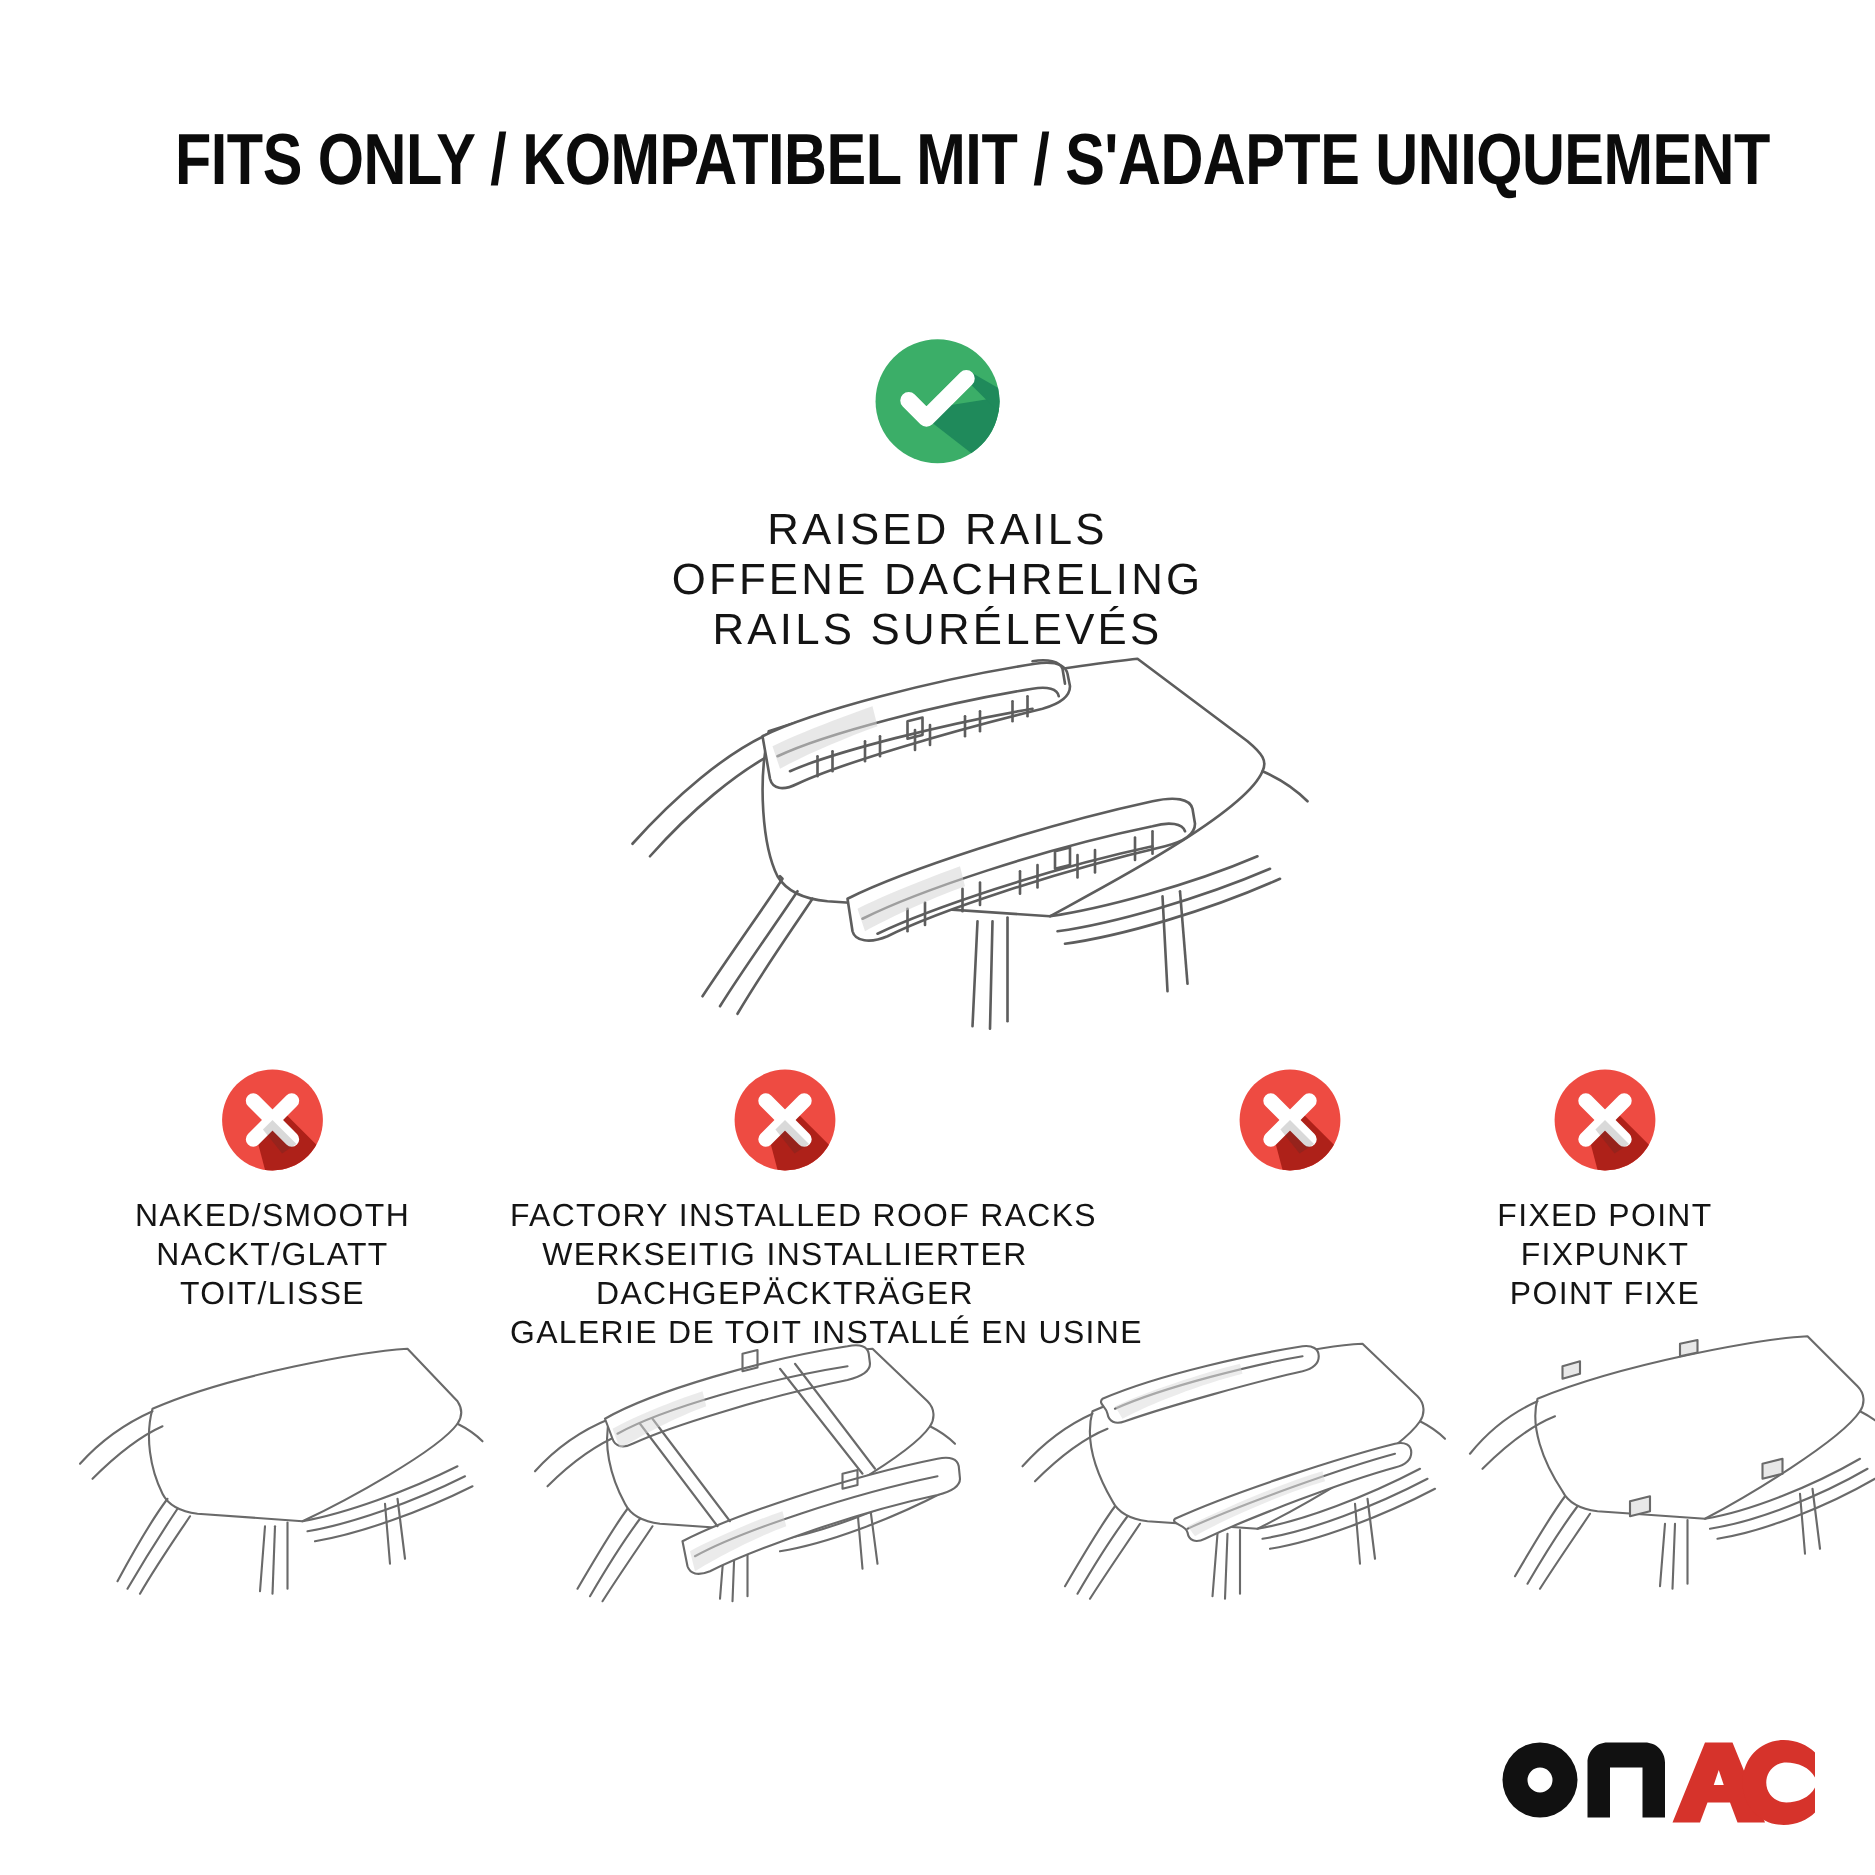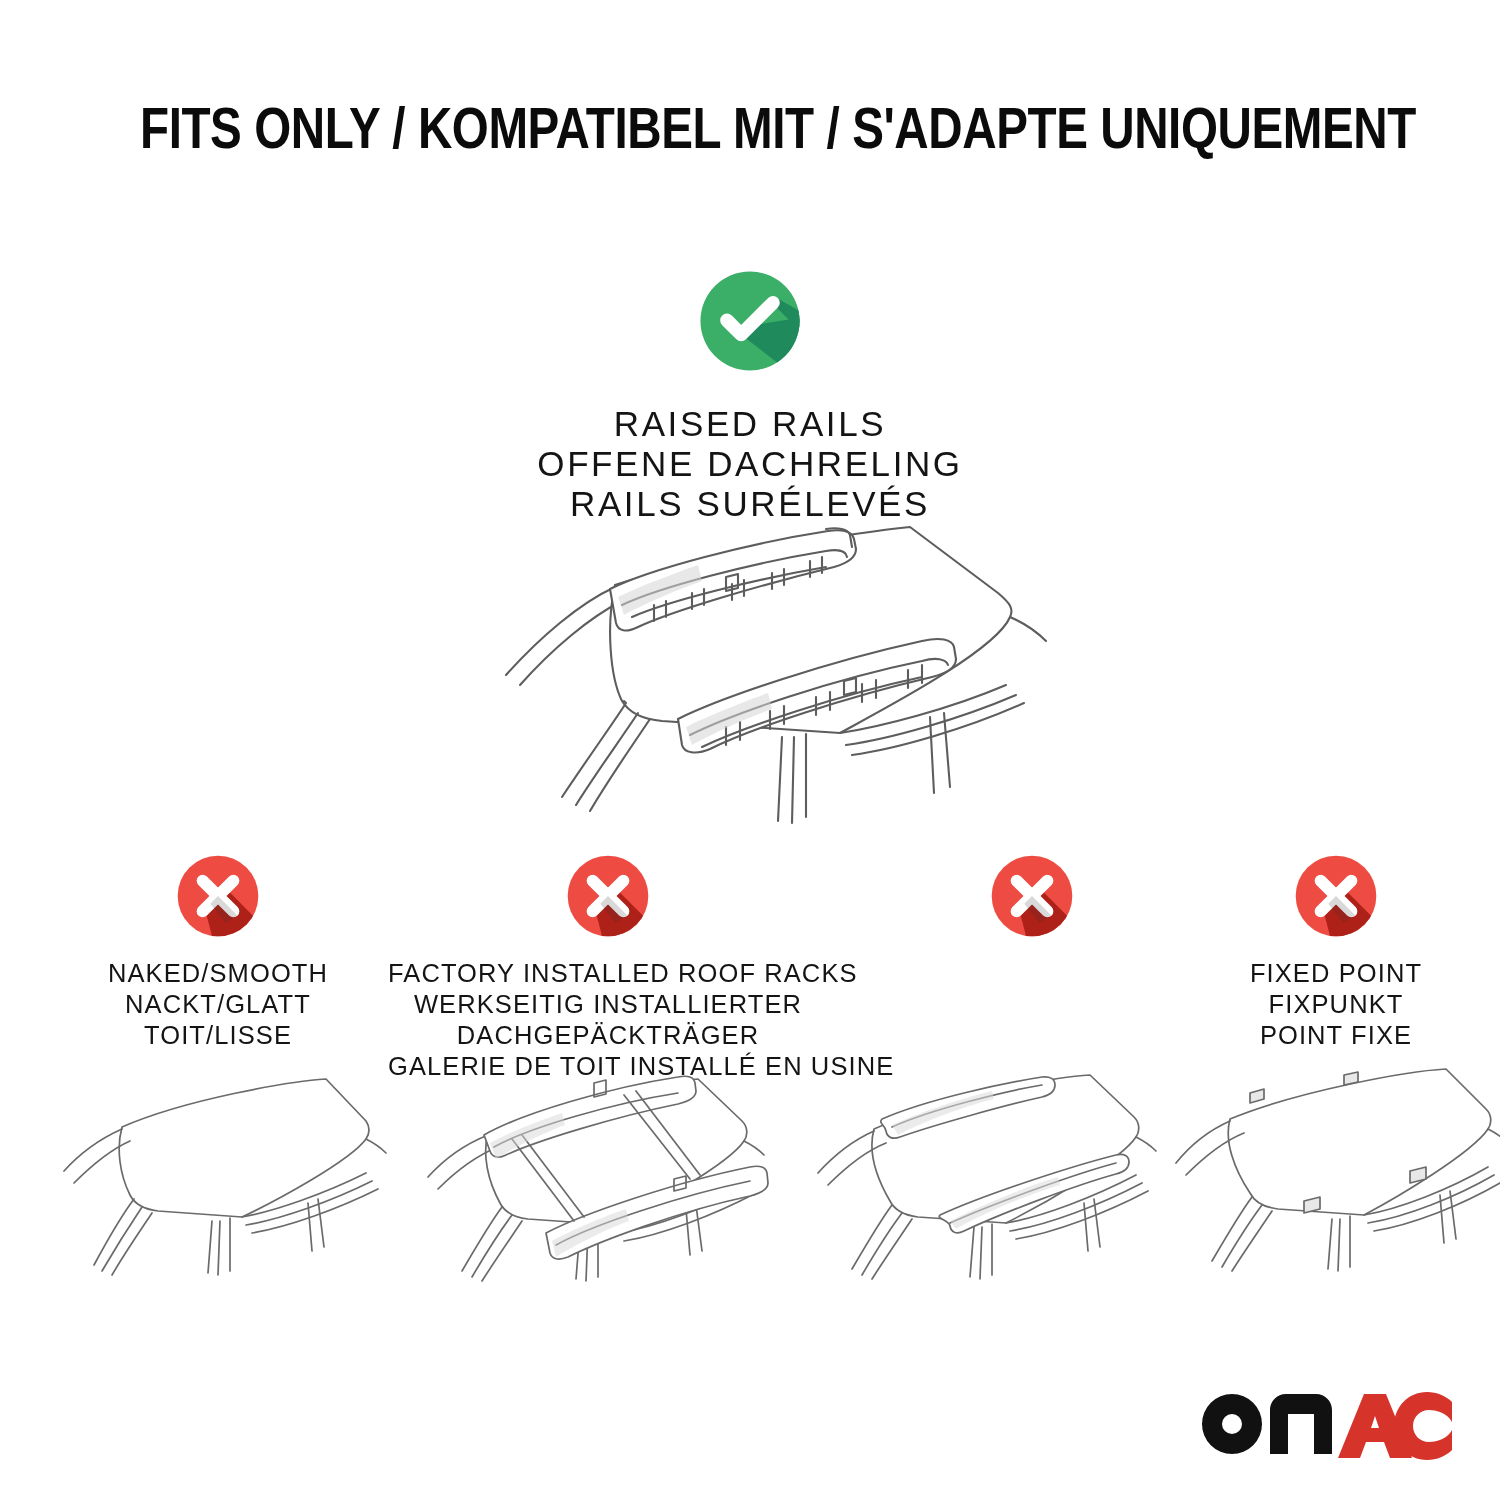--- a/index.html
+++ b/index.html
@@ -245,21 +245,21 @@
         </g>
       </svg>
     </div>
     <div class="bad-caption">
       <div>NAKED/SMOOTH</div>
       <div>NACKT/GLATT</div>
       <div>TOIT/LISSE</div>
     </div>
   </div>
 
-  <div class="bad-col" style="left:388px; width:440px;">
+  <div class="bad-col" style="left:408px; width:440px;">
     <div class="bad-icon-wrap">
       <svg viewBox="0 0 100 100" width="96" height="96" aria-hidden="true">
         <defs>
             <clipPath id="xClip2">
               <circle cx="50" cy="50" r="42"></circle>
             </clipPath>
           </defs>
         <circle cx="50" cy="50" r="42" fill="#EE4B42"></circle>
         <g clip-path="url(#xClip2)">
           <polygon points="58,42 100,84 100,100 46,100 36,62" fill="#AE2119"></polygon>
@@ -299,21 +299,21 @@
         </g>
         <g clip-path="url(#xClip3)" opacity="0.18">
           <polygon points="50,50 70,70 58,78 42,58" fill="#2b2b2b"></polygon>
         </g>
       </svg>
     </div>
     <div class="bad-caption">
     </div>
   </div>
 
-  <div class="bad-col" style="left:1196px; width:280px;">
+  <div class="bad-col" style="left:1144px; width:280px;">
     <div class="bad-icon-wrap">
       <svg viewBox="0 0 100 100" width="96" height="96" aria-hidden="true">
         <defs>
             <clipPath id="xClip4">
               <circle cx="50" cy="50" r="42"></circle>
             </clipPath>
           </defs>
         <circle cx="50" cy="50" r="42" fill="#EE4B42"></circle>
         <g clip-path="url(#xClip4)">
           <polygon points="58,42 100,84 100,100 46,100 36,62" fill="#AE2119"></polygon>

